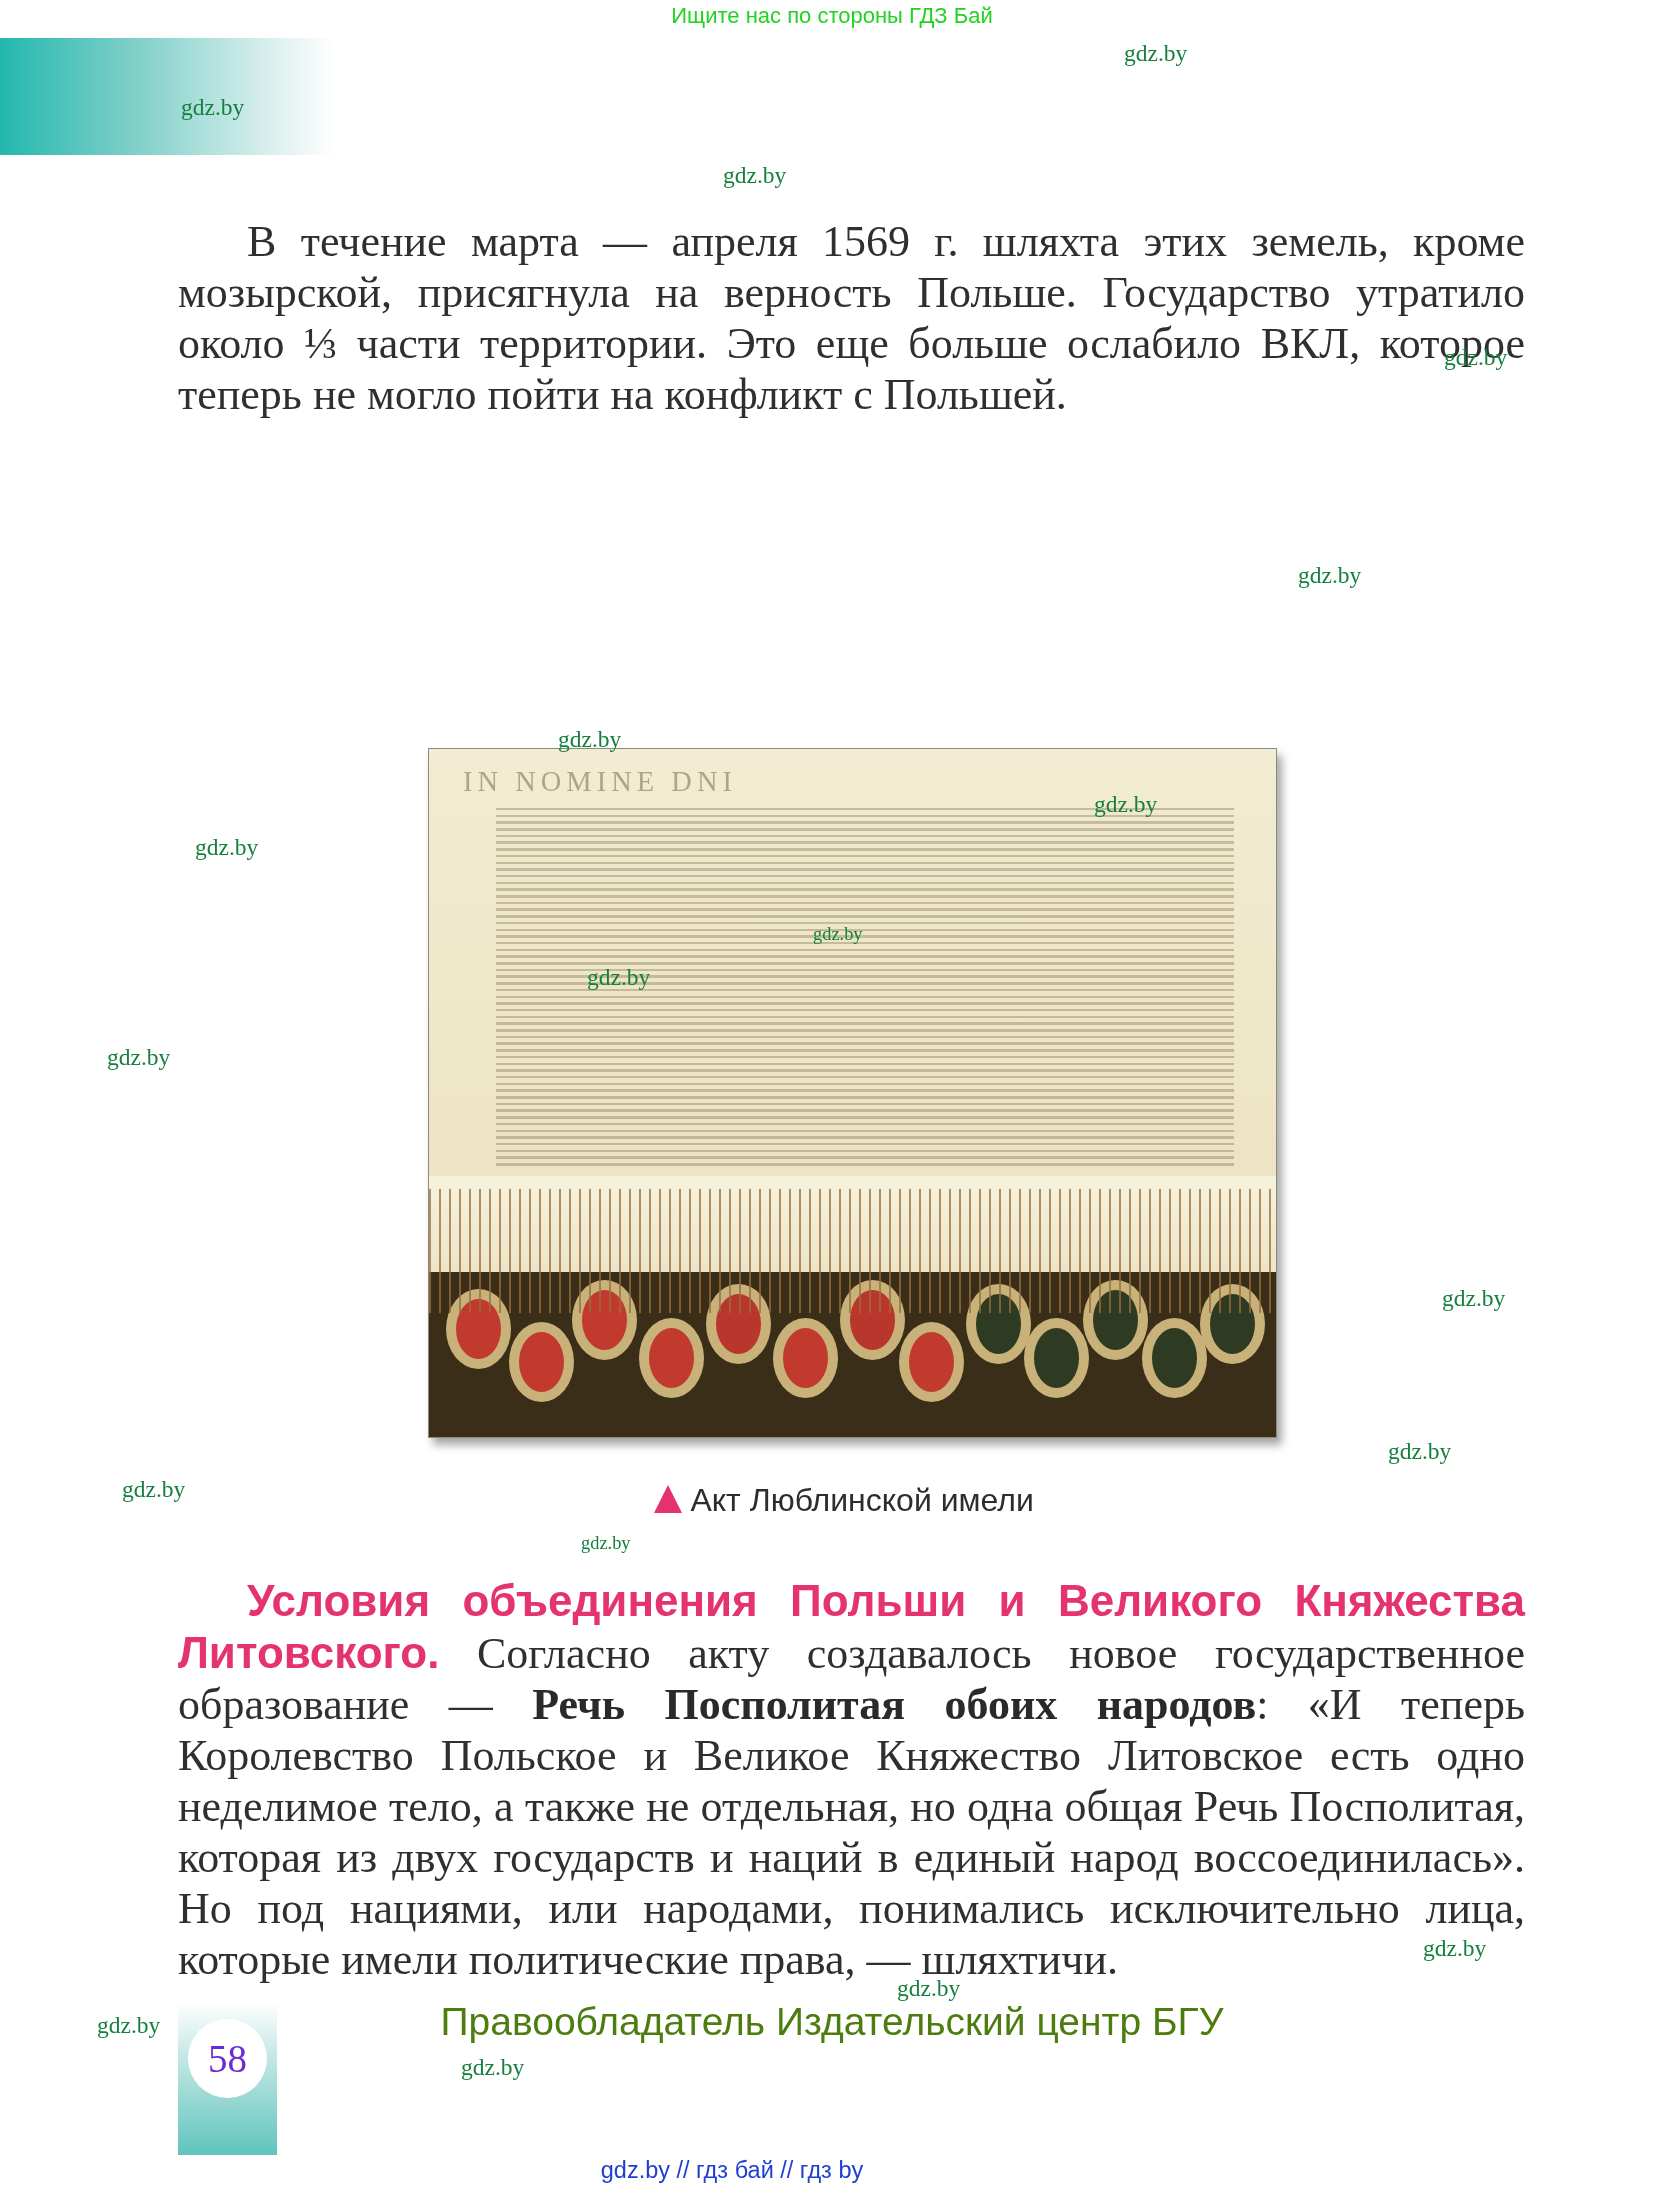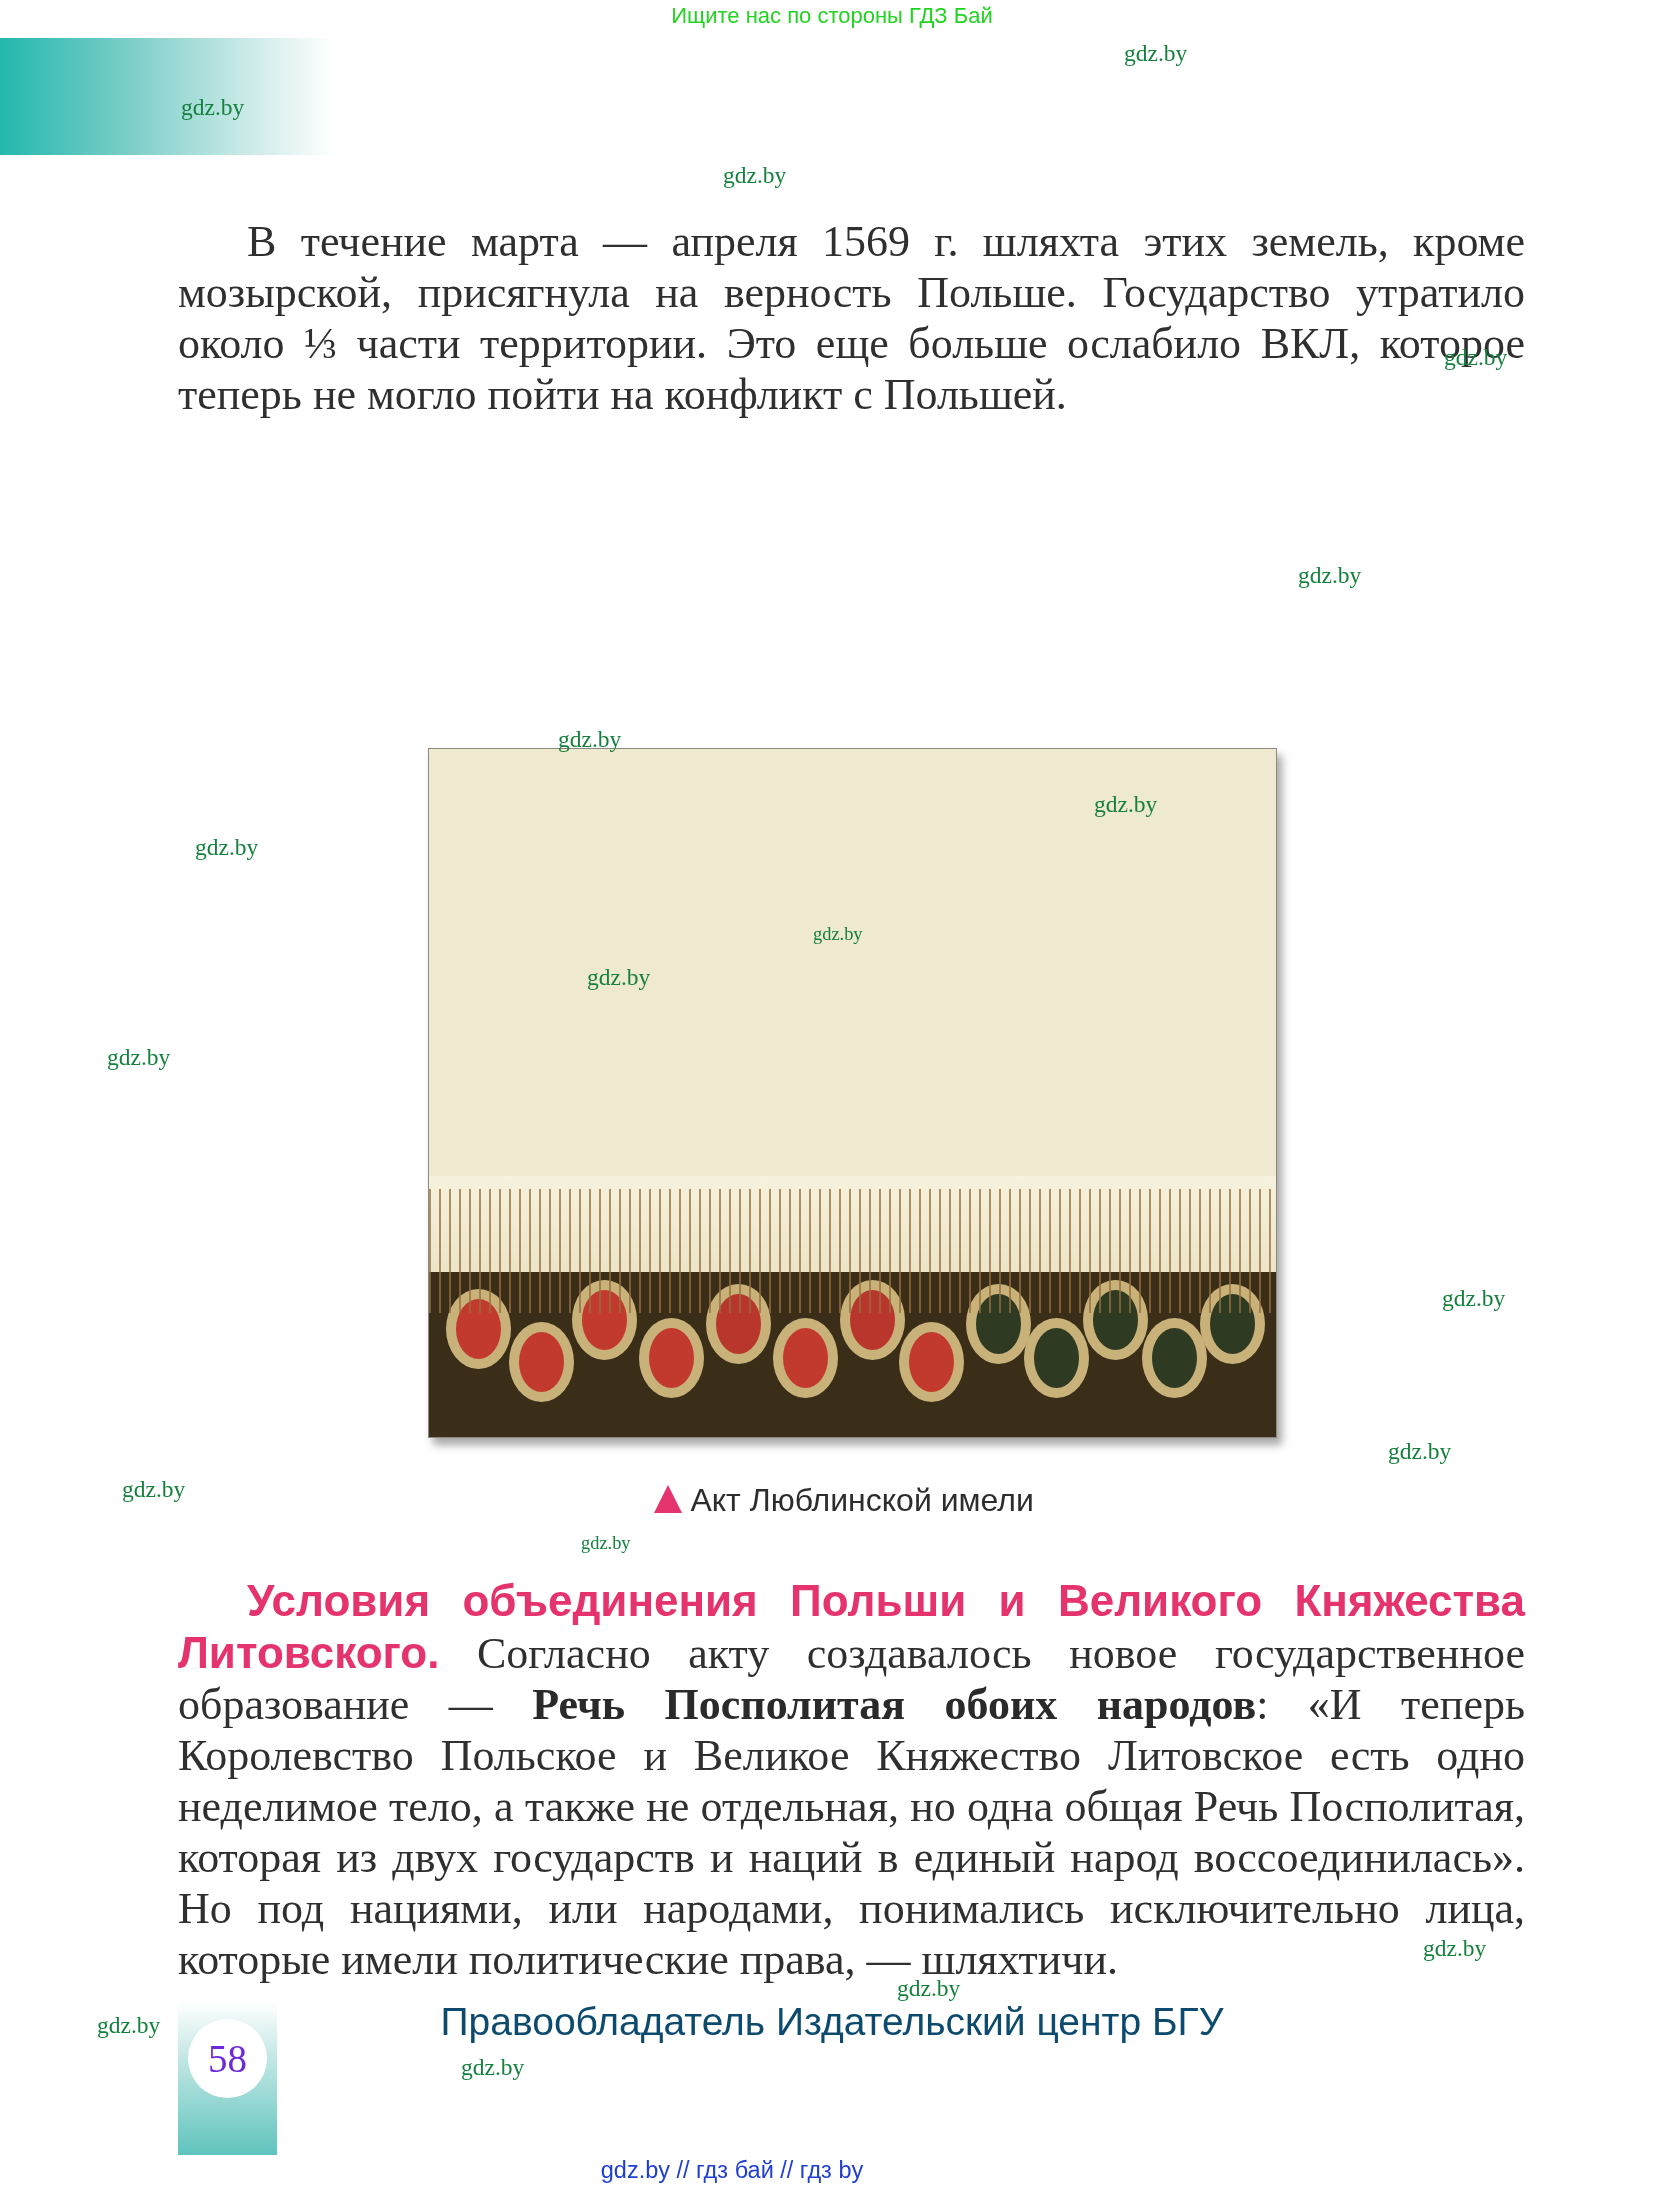--- a/index.html
+++ b/index.html
@@ -20,36 +20,40 @@
   .parch-text { position:absolute; left:67px; top:59px; width:738px; height:361px;
     background:repeating-linear-gradient(to bottom, rgba(120,105,70,0.45) 0px, rgba(120,105,70,0.45) 2.5px, rgba(230,222,190,0.2) 2.5px, rgba(230,222,190,0.2) 6.7px); opacity:0.8; }
   .parch-title { position:absolute; left:34px; top:17px; font-family:"Liberation Serif", serif; font-size:28.5px; color:rgba(110,95,60,0.5); letter-spacing:5px; }
   .fold { position:absolute; left:0; top:62%; width:100%; height:14%; background:linear-gradient(to bottom,#f7f2dd,#ece5c8); }
   .cords { position:absolute; left:0; top:64%; width:100%; height:18%;
     background:repeating-linear-gradient(to right, rgba(150,110,60,0.75) 0px, rgba(150,110,60,0.75) 2.5px, transparent 2.5px, transparent 10px); }
   .seals { position:absolute; left:0; top:76%; width:100%; height:24%; background:#3a2e18; }
   .seal { position:absolute; width:65px; height:80px; border-radius:50%; border:10px solid #c9b27a; box-sizing:border-box; }
   .caption { left:654px; top:1482px; font-family:"Liberation Sans", sans-serif; font-size:32px; color:#2d2d2d; white-space:nowrap; }
   .tri { display:inline-block; width:0; height:0; border-left:14.3px solid transparent; border-right:14.3px solid transparent; border-bottom:28.5px solid #e4336d; vertical-align:-1.7px; margin-right:8.4px; }
-  .footer-rights { left:0; width:1664px; top:2000px; text-align:center; font-family:"Liberation Sans", sans-serif; font-size:39px; color:#0c4a6e; }
+  .footer-rights { left:0; width:1664px; top:2000px; text-align:center; font-family:"Liberation Sans", sans-serif; font-size:39px; color:#4d7c0f; }
   .page-tab { left:178px; top:2002px; width:99px; height:153px; background:linear-gradient(to bottom,#ffffff 0%, #c5e8e5 35%, #5fc4bd 100%); }
   .page-circle { position:absolute; left:10px; top:17px; width:79px; height:79px; border-radius:50%; background:#ffffff; display:flex; align-items:center; justify-content:center; font-family:"Liberation Serif", serif; font-size:39px; color:#6d28d9; }
   .bottom-links { left:0; width:1464px; top:2157px; text-align:center; font-family:"Liberation Sans", sans-serif; font-size:23.5px; color:#1f3fd1; }
 </style>
 </head>
 <body>
 
 <div class="abs top-banner">Ищите нас по стороны ГДЗ Бай</div>
 <div class="abs corner-tab"></div>
 
 <div class="abs body-text" style="top:180px;margin-top:36px;">
   <p>В течение марта — апреля 1569 г. шляхта этих земель, кроме мозырской, присягнула на верность Польше. Государство утратило около ⅓ части территории. Это еще больше ослабило ВКЛ, которое теперь не могло пойти на конфликт с Польшей.</p>
 </div>
 
 <div class="abs figure" title="Акт Люблинской унии — документ с подвешенными печатями">
+  <div class="parch">
+    <div class="parch-title">IN NOMINE DNI</div>
+    <div class="parch-text"></div>
+  </div>
   <div class="fold"></div>
   <div class="seals">
     <div class="seal" style="left:17px;top:17px;background:#c23a2e;"></div>
     <div class="seal" style="left:80px;top:50px;background:#c23a2e;"></div>
     <div class="seal" style="left:143px;top:8.4px;background:#c23a2e;"></div>
     <div class="seal" style="left:210px;top:46px;background:#c23a2e;"></div>
     <div class="seal" style="left:277px;top:12.6px;background:#b9362c;"></div>
     <div class="seal" style="left:344px;top:46px;background:#c23a2e;"></div>
     <div class="seal" style="left:411px;top:8.4px;background:#b9362c;"></div>
     <div class="seal" style="left:470px;top:50px;background:#c23a2e;"></div>

